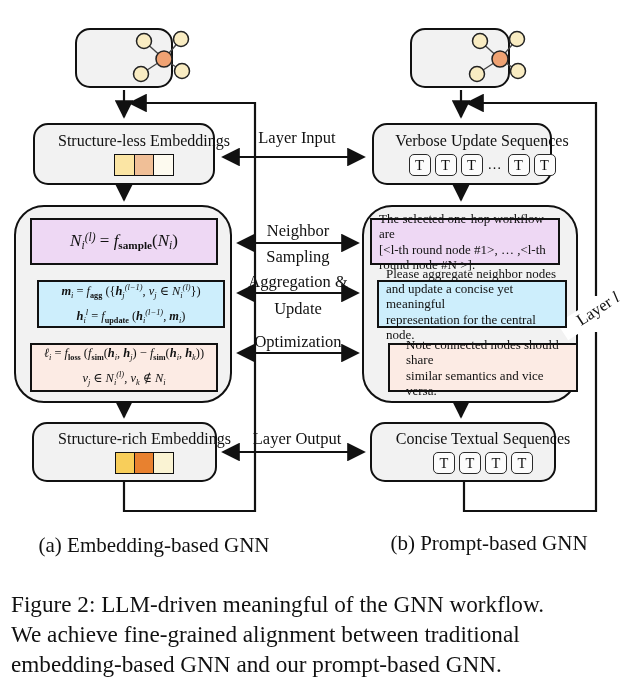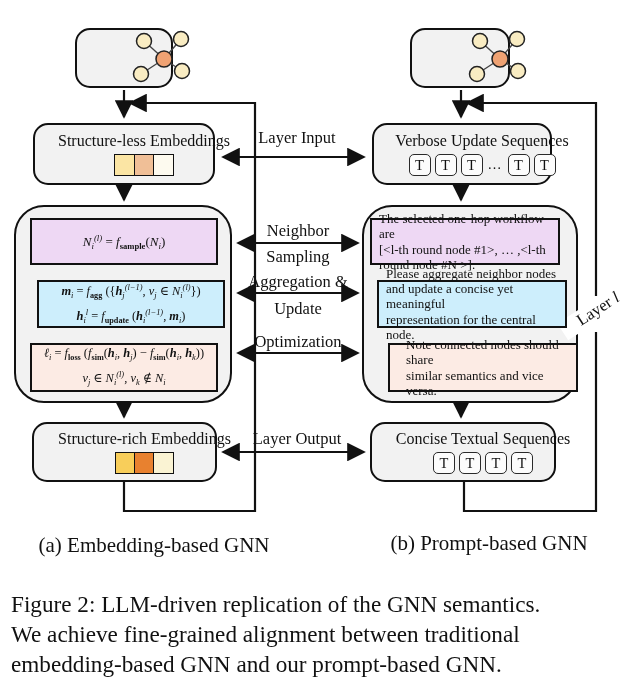--- a/index.html
+++ b/index.html
@@ -18,21 +18,21 @@
   .sq+.sq{margin-left:-1.6px;}
   .tokrow{display:flex;gap:4px;align-items:center;justify-content:center;}
   .tok{width:22px;height:22px;border:1.7px solid #2a2a2a;border-radius:5px;background:#fcfcfc;
        display:flex;align-items:center;justify-content:center;font-size:14.5px;box-sizing:border-box;}
   .ellip{font-size:14px;letter-spacing:1px;margin:0 1px;}
   .fbox{position:absolute;z-index:2;box-sizing:border-box;border:2.2px solid #111;
         display:flex;flex-direction:column;align-items:center;justify-content:center;}
   .fpurple{background:var(--c-purple,#eed8f4);}
   .fblue{background:var(--c-blue,#cdeefc);margin-left:7px;}
   .fpink{background:var(--c-pink,#fcebe4);}
-  .fm{font-size:13px;line-height:16px;white-space:nowrap;}
+  .fm{font-size:17px;line-height:16px;white-space:nowrap;}
   .fm-sm{font-size:12.4px;}
   .tk-r{font-style:normal;}
   .tk-i{font-style:italic;}
   .tk-b{font-style:italic;font-weight:bold;}
   .tk-si{font-style:italic;font-size:0.68em;vertical-align:-3px;}
   .tk-sb{font-style:normal;font-size:0.66em;vertical-align:-3px;font-weight:600;}
   .tk-sp{font-style:italic;font-size:0.68em;vertical-align:5px;}
   .prompt{padding:3px 7px;font-size:13px;line-height:15.3px;display:flex;flex-direction:column;
           justify-content:center;align-items:flex-start;}
   .lbl{position:absolute;z-index:1;text-align:center;font-size:16.5px;white-space:nowrap;}
@@ -175,18 +175,18 @@
       <span class="tok">T</span>
       <span class="tok">T</span>
     </div>
   </div>
   <div class="lbl" style="left:237px;top:429px;width:120px;">Layer Output</div>
 
   <div class="cap" style="left:14px;top:515px;width:280px;margin-top:18px;">(a) Embedding-based GNN</div>
   <div class="cap" style="left:378px;top:515px;width:222px;margin-top:16px;">(b) Prompt-based GNN</div>
 
   <div class="figcap">
-    <div>Figure 2: LLM-driven replication of the GNN semantics.</div>
+    <div>Figure 2: LLM-driven meaningful of the GNN workflow.</div>
     <div>We achieve fine-grained alignment between traditional</div>
     <div>embedding-based GNN and our prompt-based GNN.</div>
   </div>
 
 </div>
 
 </body></html>

